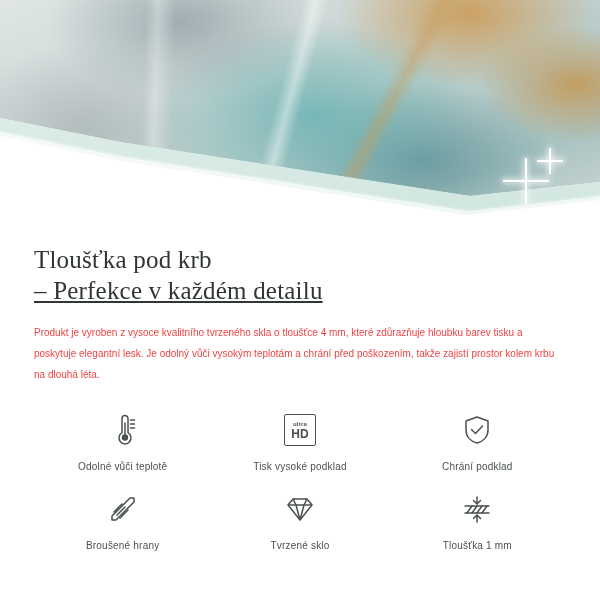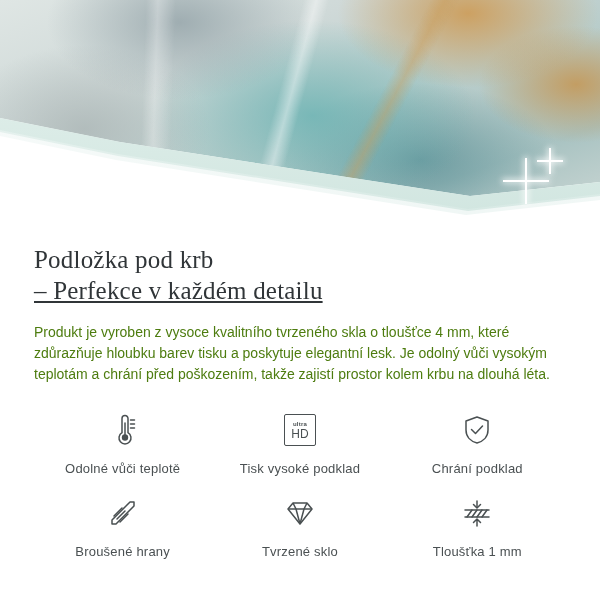--- a/index.html
+++ b/index.html
@@ -101,23 +101,23 @@
     font-family: "Liberation Serif", serif;
     font-size: 25px;
     line-height: 31px;
     font-weight: 400;
     color: #303538;
     letter-spacing: .2px;
   }
   .title .line2 { display: block; text-decoration: underline; }
   .desc {
     margin: 16px 0 0 0;
-    font-size: 14px;
+    font-size: 10px;
     line-height: 21px;
-    color: #4d7c0f;
+    color: #ef4444;
     max-width: 535px;
   }
 
   
   .features {
     margin-top: 22px;
     display: grid;
     grid-template-columns: repeat(3, 1fr);
     row-gap: 14px;
   }
@@ -128,21 +128,21 @@
     justify-content: flex-start;
   }
   .feature .icon-wrap {
     height: 46px;
     display: flex;
     align-items: center;
     justify-content: center;
   }
   .feature .label {
     margin-top: 8px;
-    font-size: 13px;
+    font-size: 10px;
     color: #4a5052;
     text-align: center;
     letter-spacing: .2px;
   }
   svg { display: block; }
   .hdbox {
     width: 30px; height: 30px;
     border: 1.6px solid #4a5052;
     border-radius: 2px;
     display: flex;
@@ -152,21 +152,21 @@
     line-height: 1;
   }
   .hdbox .u {
     font-size: 6px;
     font-weight: bold;
     color: #4a5052;
     letter-spacing: .2px;
   }
   .hdbox .hd {
     font-size: 12px;
-    font-weight: normal;
+    font-weight: bold;
     color: #4a5052;
     margin-top: 1px;
   }
 </style>
 </head>
 <body>
 
 <div class="page">
 
   <div class="hero">
@@ -174,21 +174,21 @@
     <div class="hero-veins"></div>
     <div class="hero-edge"></div>
     <div class="hero-edge2"></div>
     <div class="sparkle s1"></div>
     <div class="sparkle s2"></div>
   </div>
 
   <div class="content">
 
     <h1 class="title">
-      <span>Podložka pod krb</span>
+      <span>Tloušťka pod krb</span>
       <span class="line2">– Perfekce v každém detailu</span>
     </h1>
 
     <p class="desc">Produkt je vyroben z vysoce kvalitního tvrzeného skla o tloušťce 4 mm, které zdůrazňuje hloubku barev tisku a poskytuje elegantní lesk. Je odolný vůči vysokým teplotám a chrání před poškozením, takže zajistí prostor kolem krbu na dlouhá léta.</p>
 
     <div class="features">
 
       <div class="feature">
         <div class="icon-wrap">
           <svg width="40" height="40" viewBox="0 0 40 40" fill="none" stroke="#4a5052" stroke-width="1.5" stroke-linecap="round">

